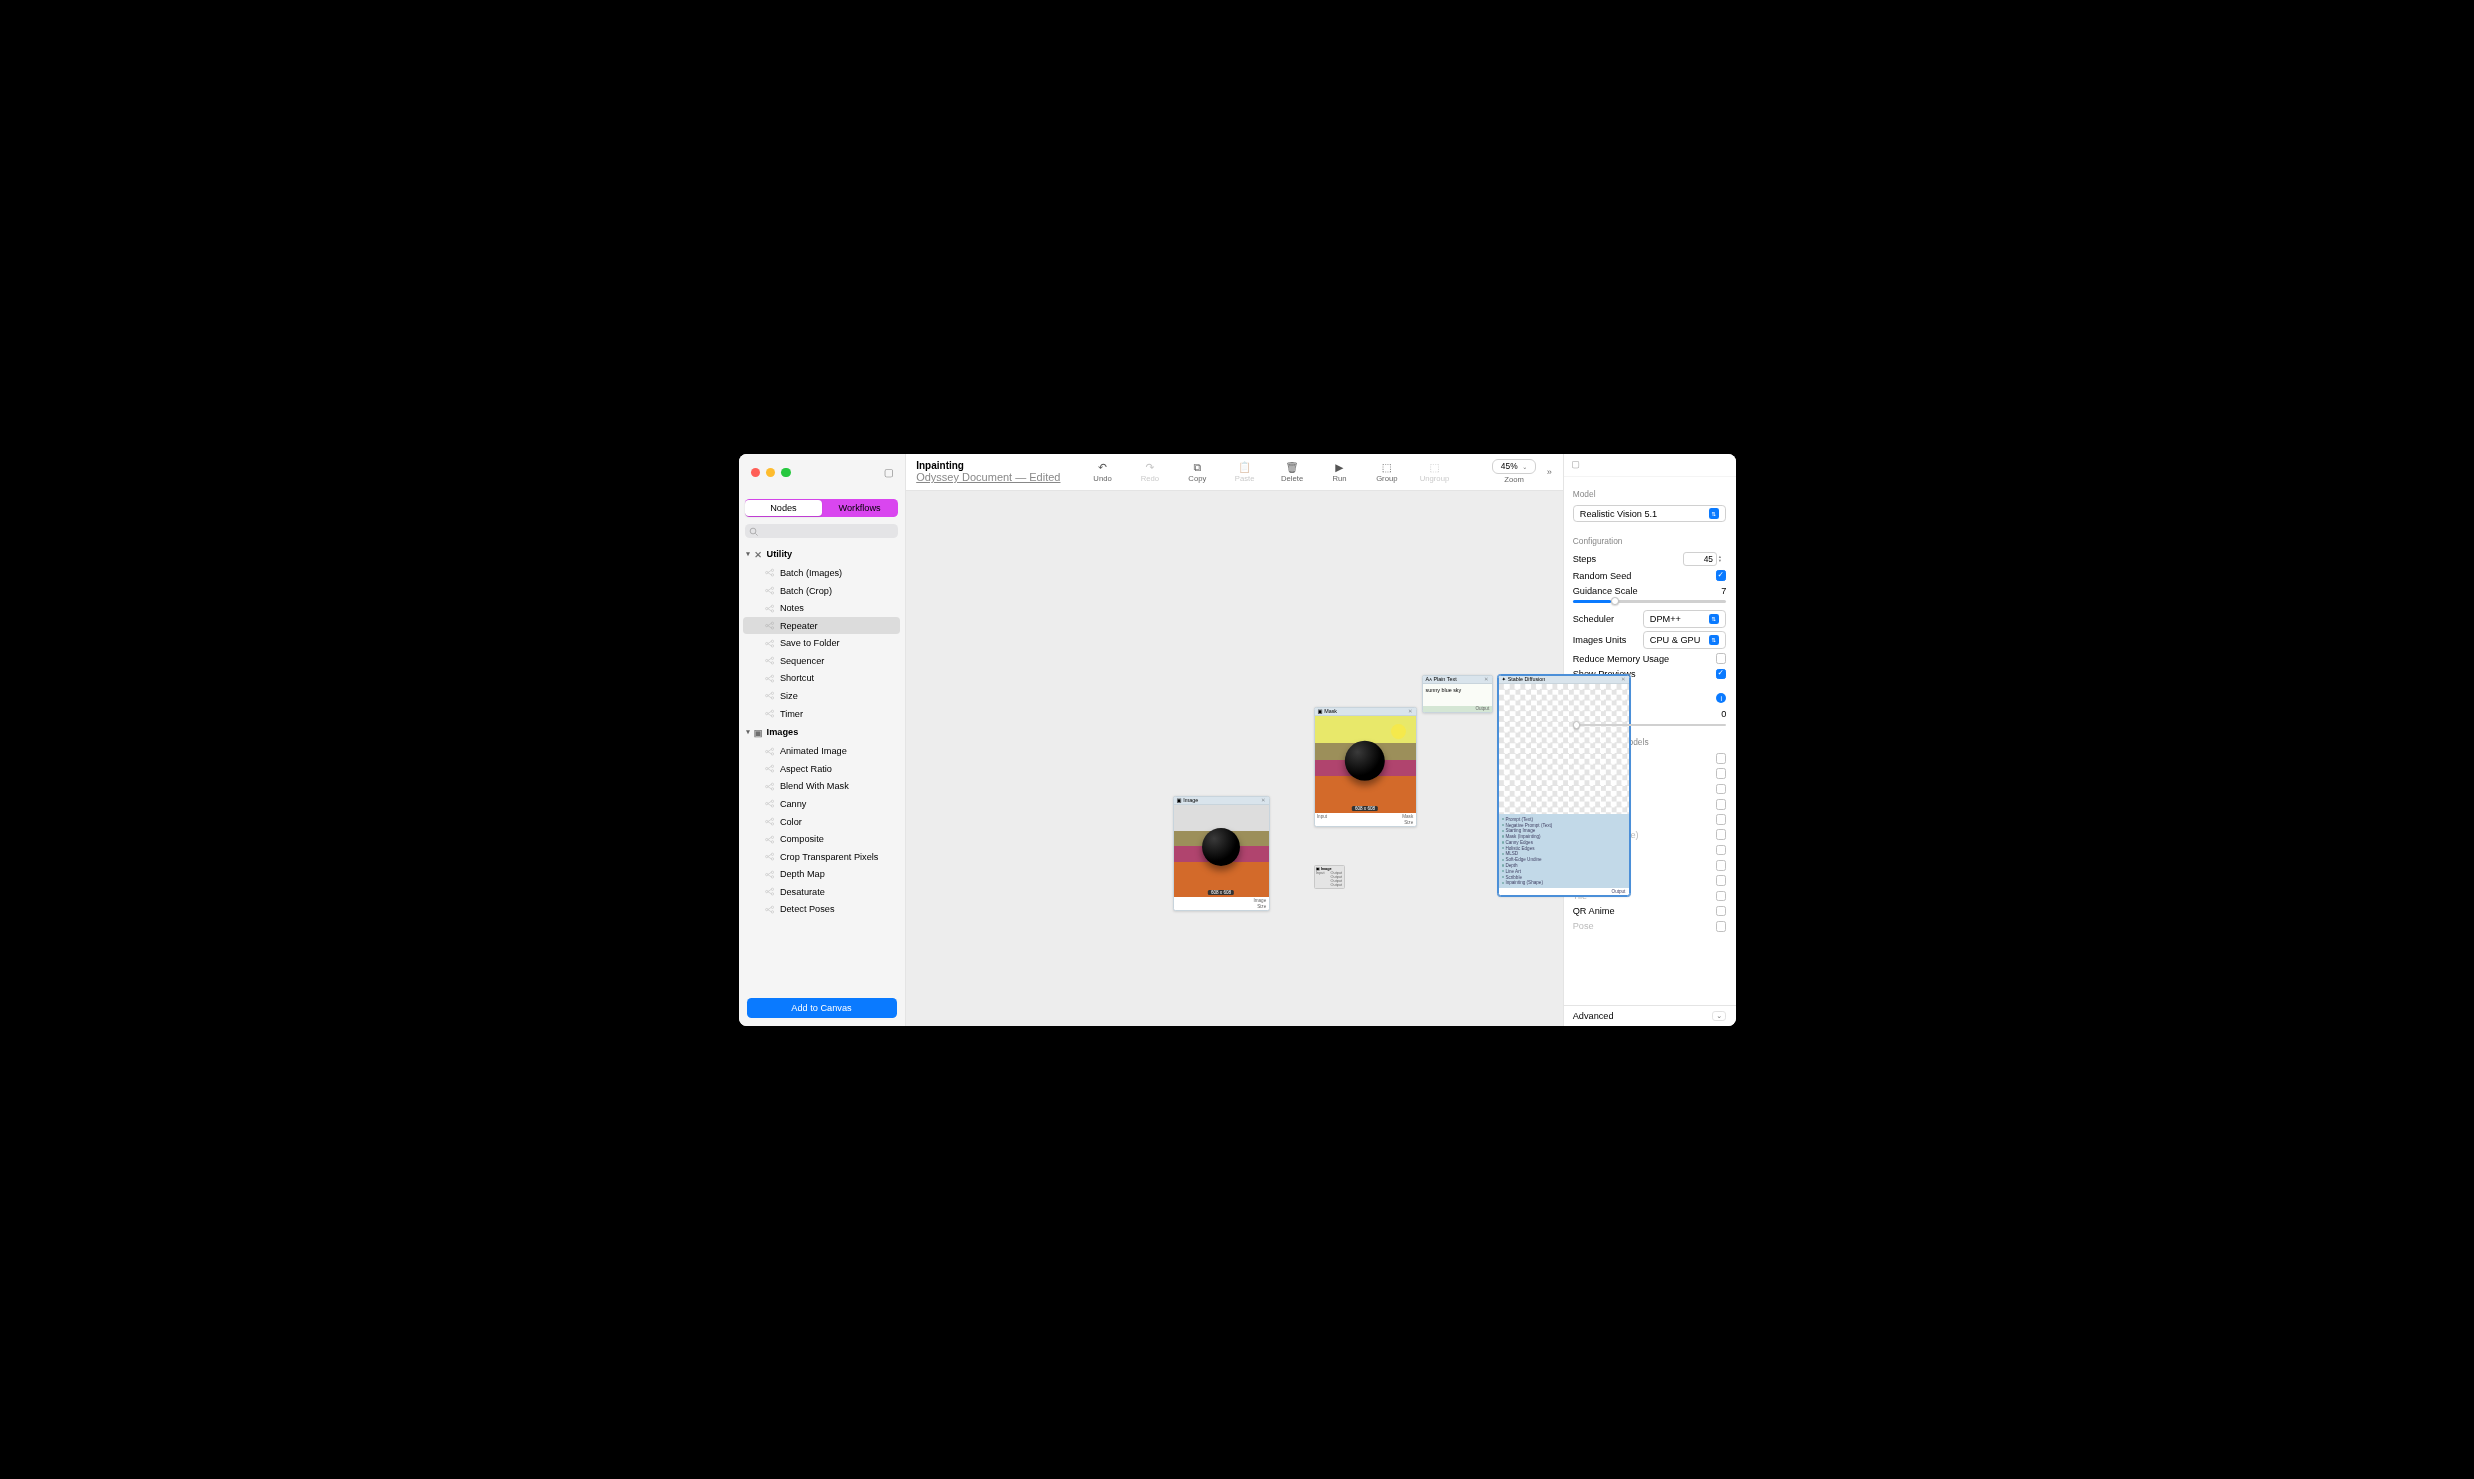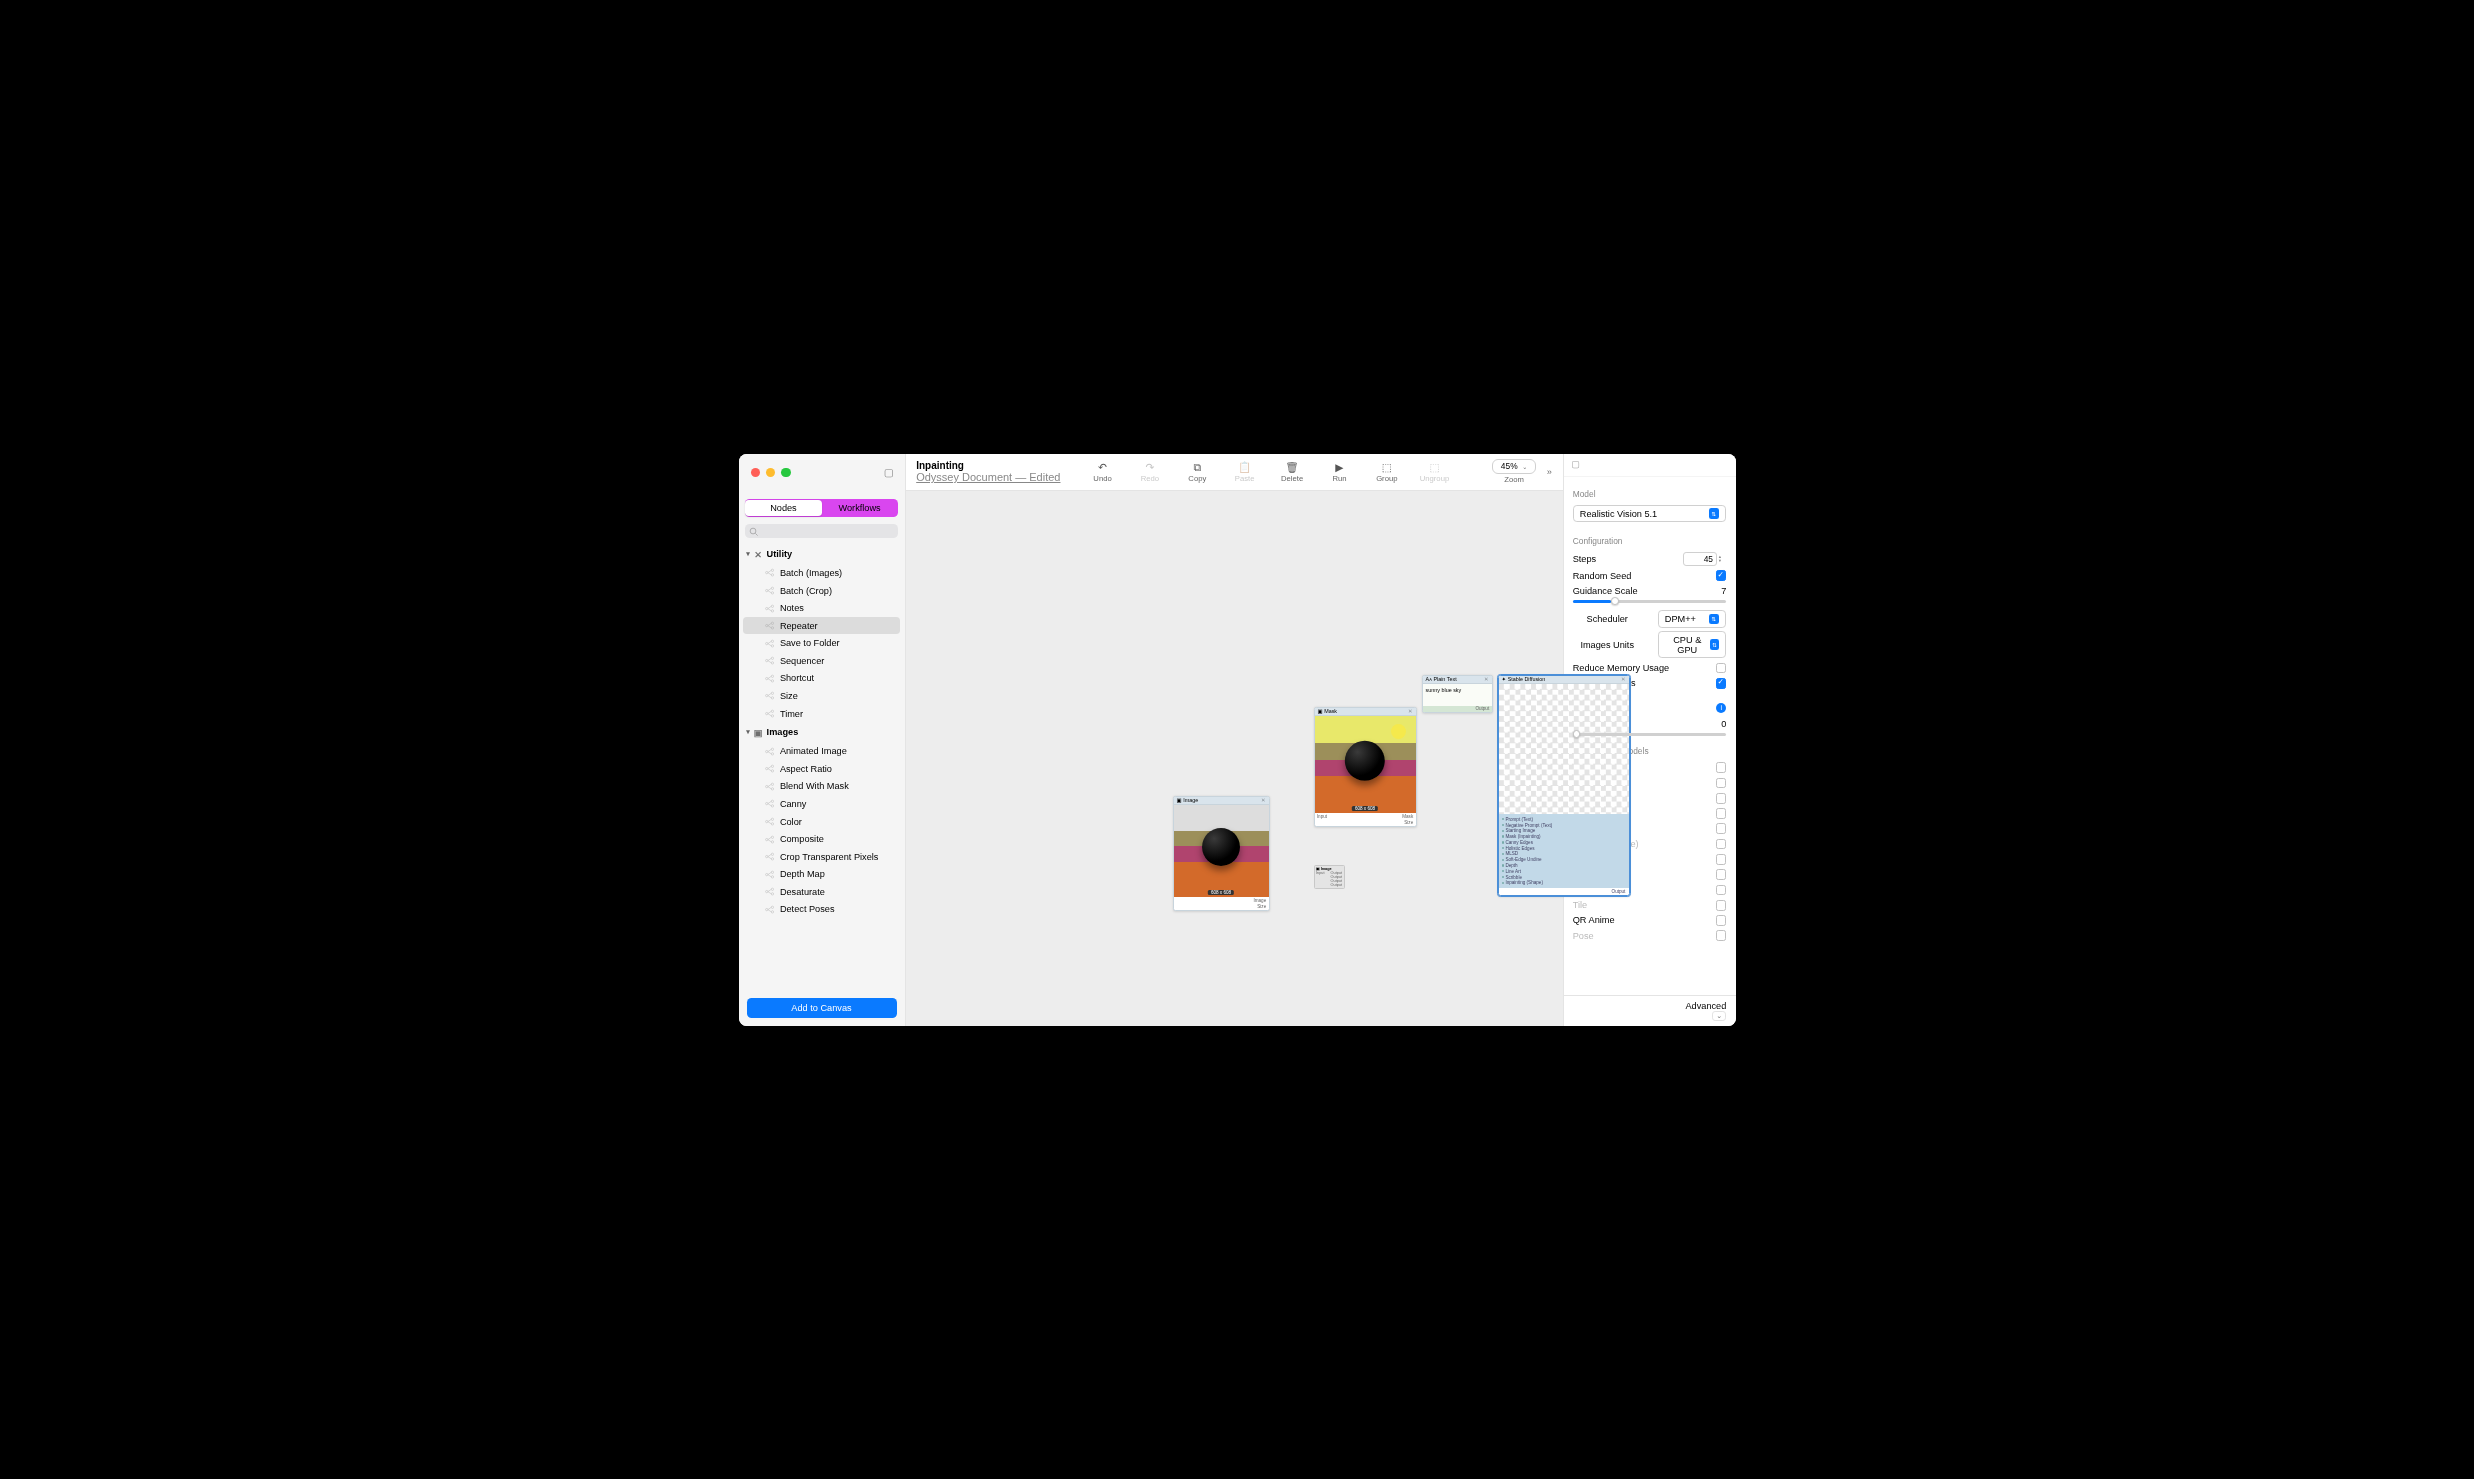--- a/index.html
+++ b/index.html
@@ -65,25 +65,25 @@
 .row.dim .lbl{color:#bbb;}
 .numbox{width:34px;border:0.8px solid #d0d0d0;border-radius:3.1px;padding:0.8px 3.1px;font-size:8.4px;text-align:right;}
 .stepper{width:7.7px;display:flex;flex-direction:column;margin-left:1.5px;font-size:4.6px;color:#888;line-height:3.8px;}
 .chk{width:10.7px;height:10.7px;border:0.8px solid #c0c0c0;border-radius:2.3px;display:inline-block;}
 .chk.on{background:#0a7aff;border-color:#0a7aff;position:relative;}
 .chk.on::after{content:"✓";color:#fff;font-size:7.7px;position:absolute;left:0.8px;top:-1.5px;}
 .valr{font-size:9.2px;margin-left:auto;}
 .slider{height:2.3px;background:#d0d0d0;border-radius:1.5px;margin:3.1px 0 7.7px;position:relative;}
 .slider .fill{height:100%;background:#0a7aff;border-radius:1.5px;}
 .slider .thumb{width:7.7px;height:7.7px;background:#fff;border:0.8px solid #c0c0c0;border-radius:50%;position:absolute;top:-3.1px;box-shadow:0 0.8px 1.5px rgba(0,0,0,.2);}
-.inline-sel{display:flex;align-items:center;gap:16px;margin:3.8px 0;text-align:center;}
+.inline-sel{display:flex;align-items:center;gap:1px;margin:3.8px 0;}
 .inline-sel .lbl{font-size:9.2px;min-width:69px;}
 .inline-sel .select{flex:1;}
 .info-badge{width:10px;height:10px;border-radius:50%;background:#0a7aff;color:#fff;font-size:7px;display:inline-flex;align-items:center;justify-content:center;}
-.adv{border-top:0.8px solid #e4e4e4;padding:4.6px 9.2px;font-size:9.2px;display:flex;align-items:flex-end;flex-direction:column;}
+.adv{border-top:0.8px solid #e4e4e4;padding:4.6px 9.2px;font-size:9.2px;display:flex;align-items:flex-start;}
 .adv .exp{margin-left:auto;border:0.8px solid #d0d0d0;border-radius:3.1px;padding:0 3.1px;font-size:7px;opacity:.6;}
 
 .scene{width:100%;height:100%;position:relative;background:linear-gradient(#ddd 0 28%,#9c8f5a 28% 45%,#b0446e 45% 62%,#d36a2a 62% 100%);}
 .sphere{position:absolute;left:50%;top:46%;transform:translate(-50%,-50%);width:40%;aspect-ratio:1;border-radius:50%;background:radial-gradient(circle at 32% 28%,#3a3a3a,#000 60%);box-shadow:0 4.6px 7.7px rgba(0,0,0,.4);}
 .scene.yel{background:linear-gradient(#e8e86a 0 28%,#9c8f5a 28% 45%,#b0446e 45% 62%,#d36a2a 62% 100%);}
 .badge{position:absolute;bottom:2.3px;left:50%;transform:translateX(-50%);background:#333;color:#fff;font-size:4.6px;padding:0 3.1px;border-radius:1.5px;}
 .tiny-node{position:absolute;background:#e4e4e4;border:0.8px solid #c8c8c8;border-radius:1.5px;font-size:3.8px;padding:0.8px 1.5px;width:31px;}
 .tiny-node .th{font-weight:600;font-size:3.8px;}
 .tiny-node .tr{display:flex;justify-content:space-between;color:#666;}
 </style>

